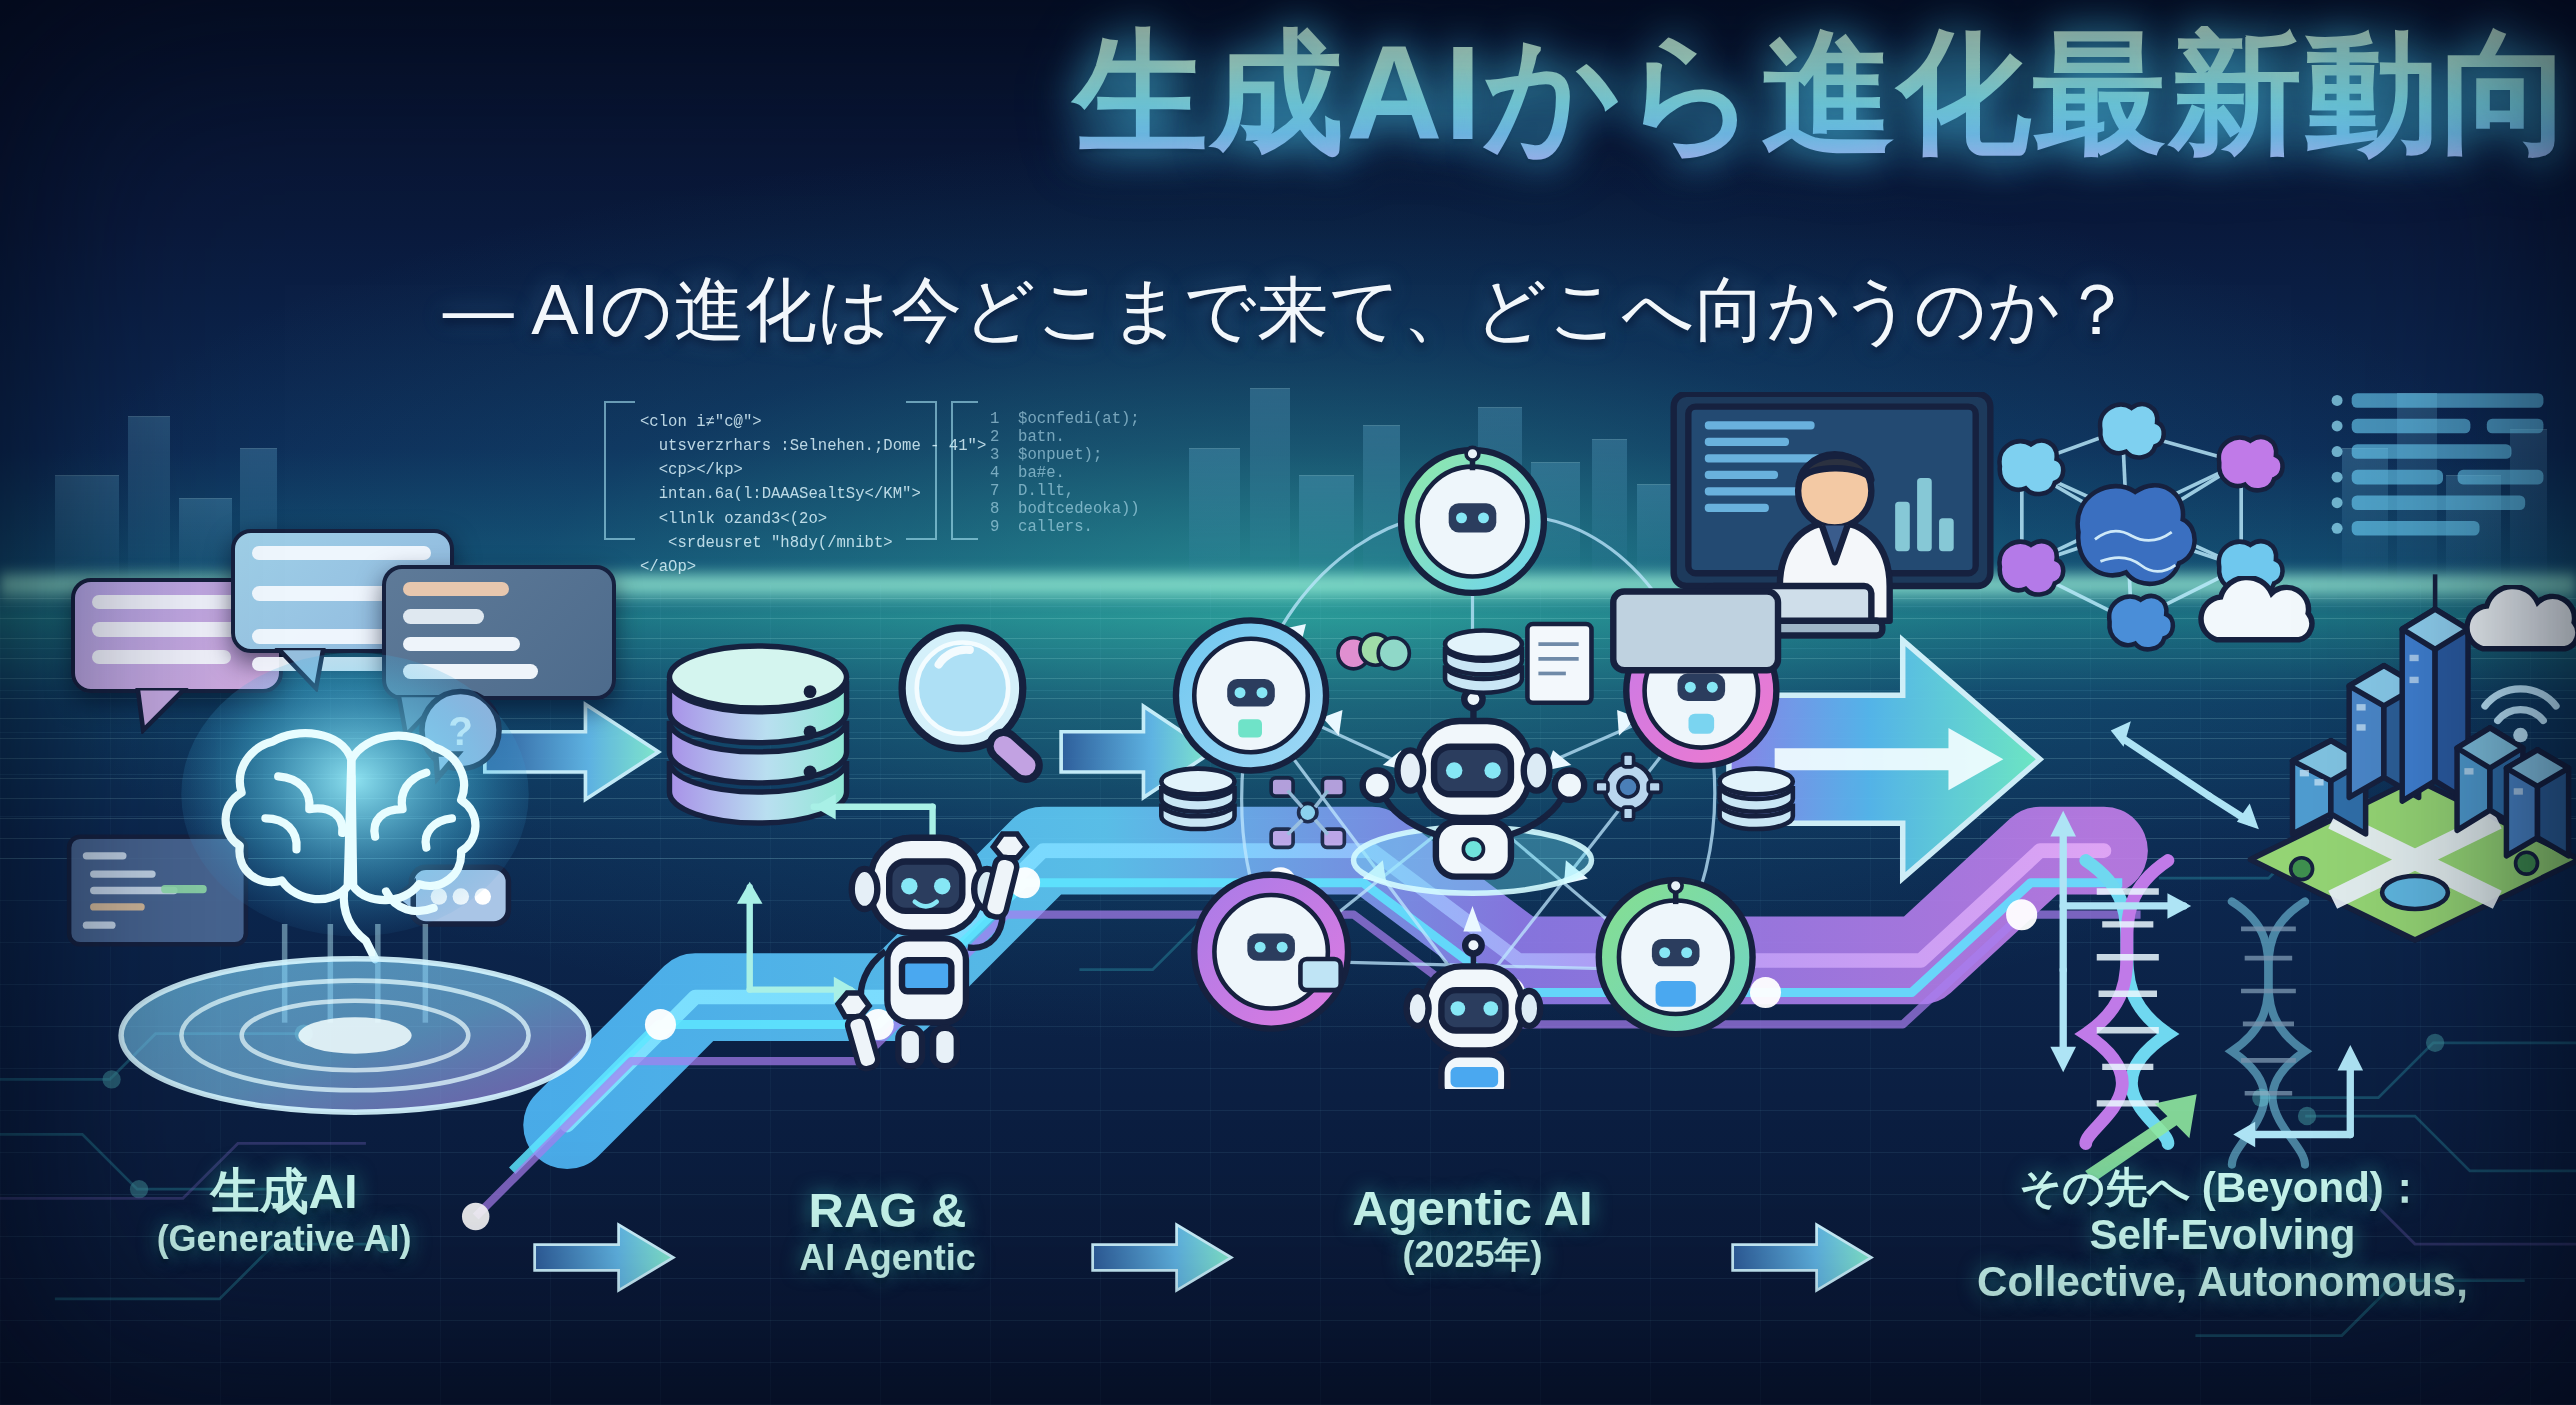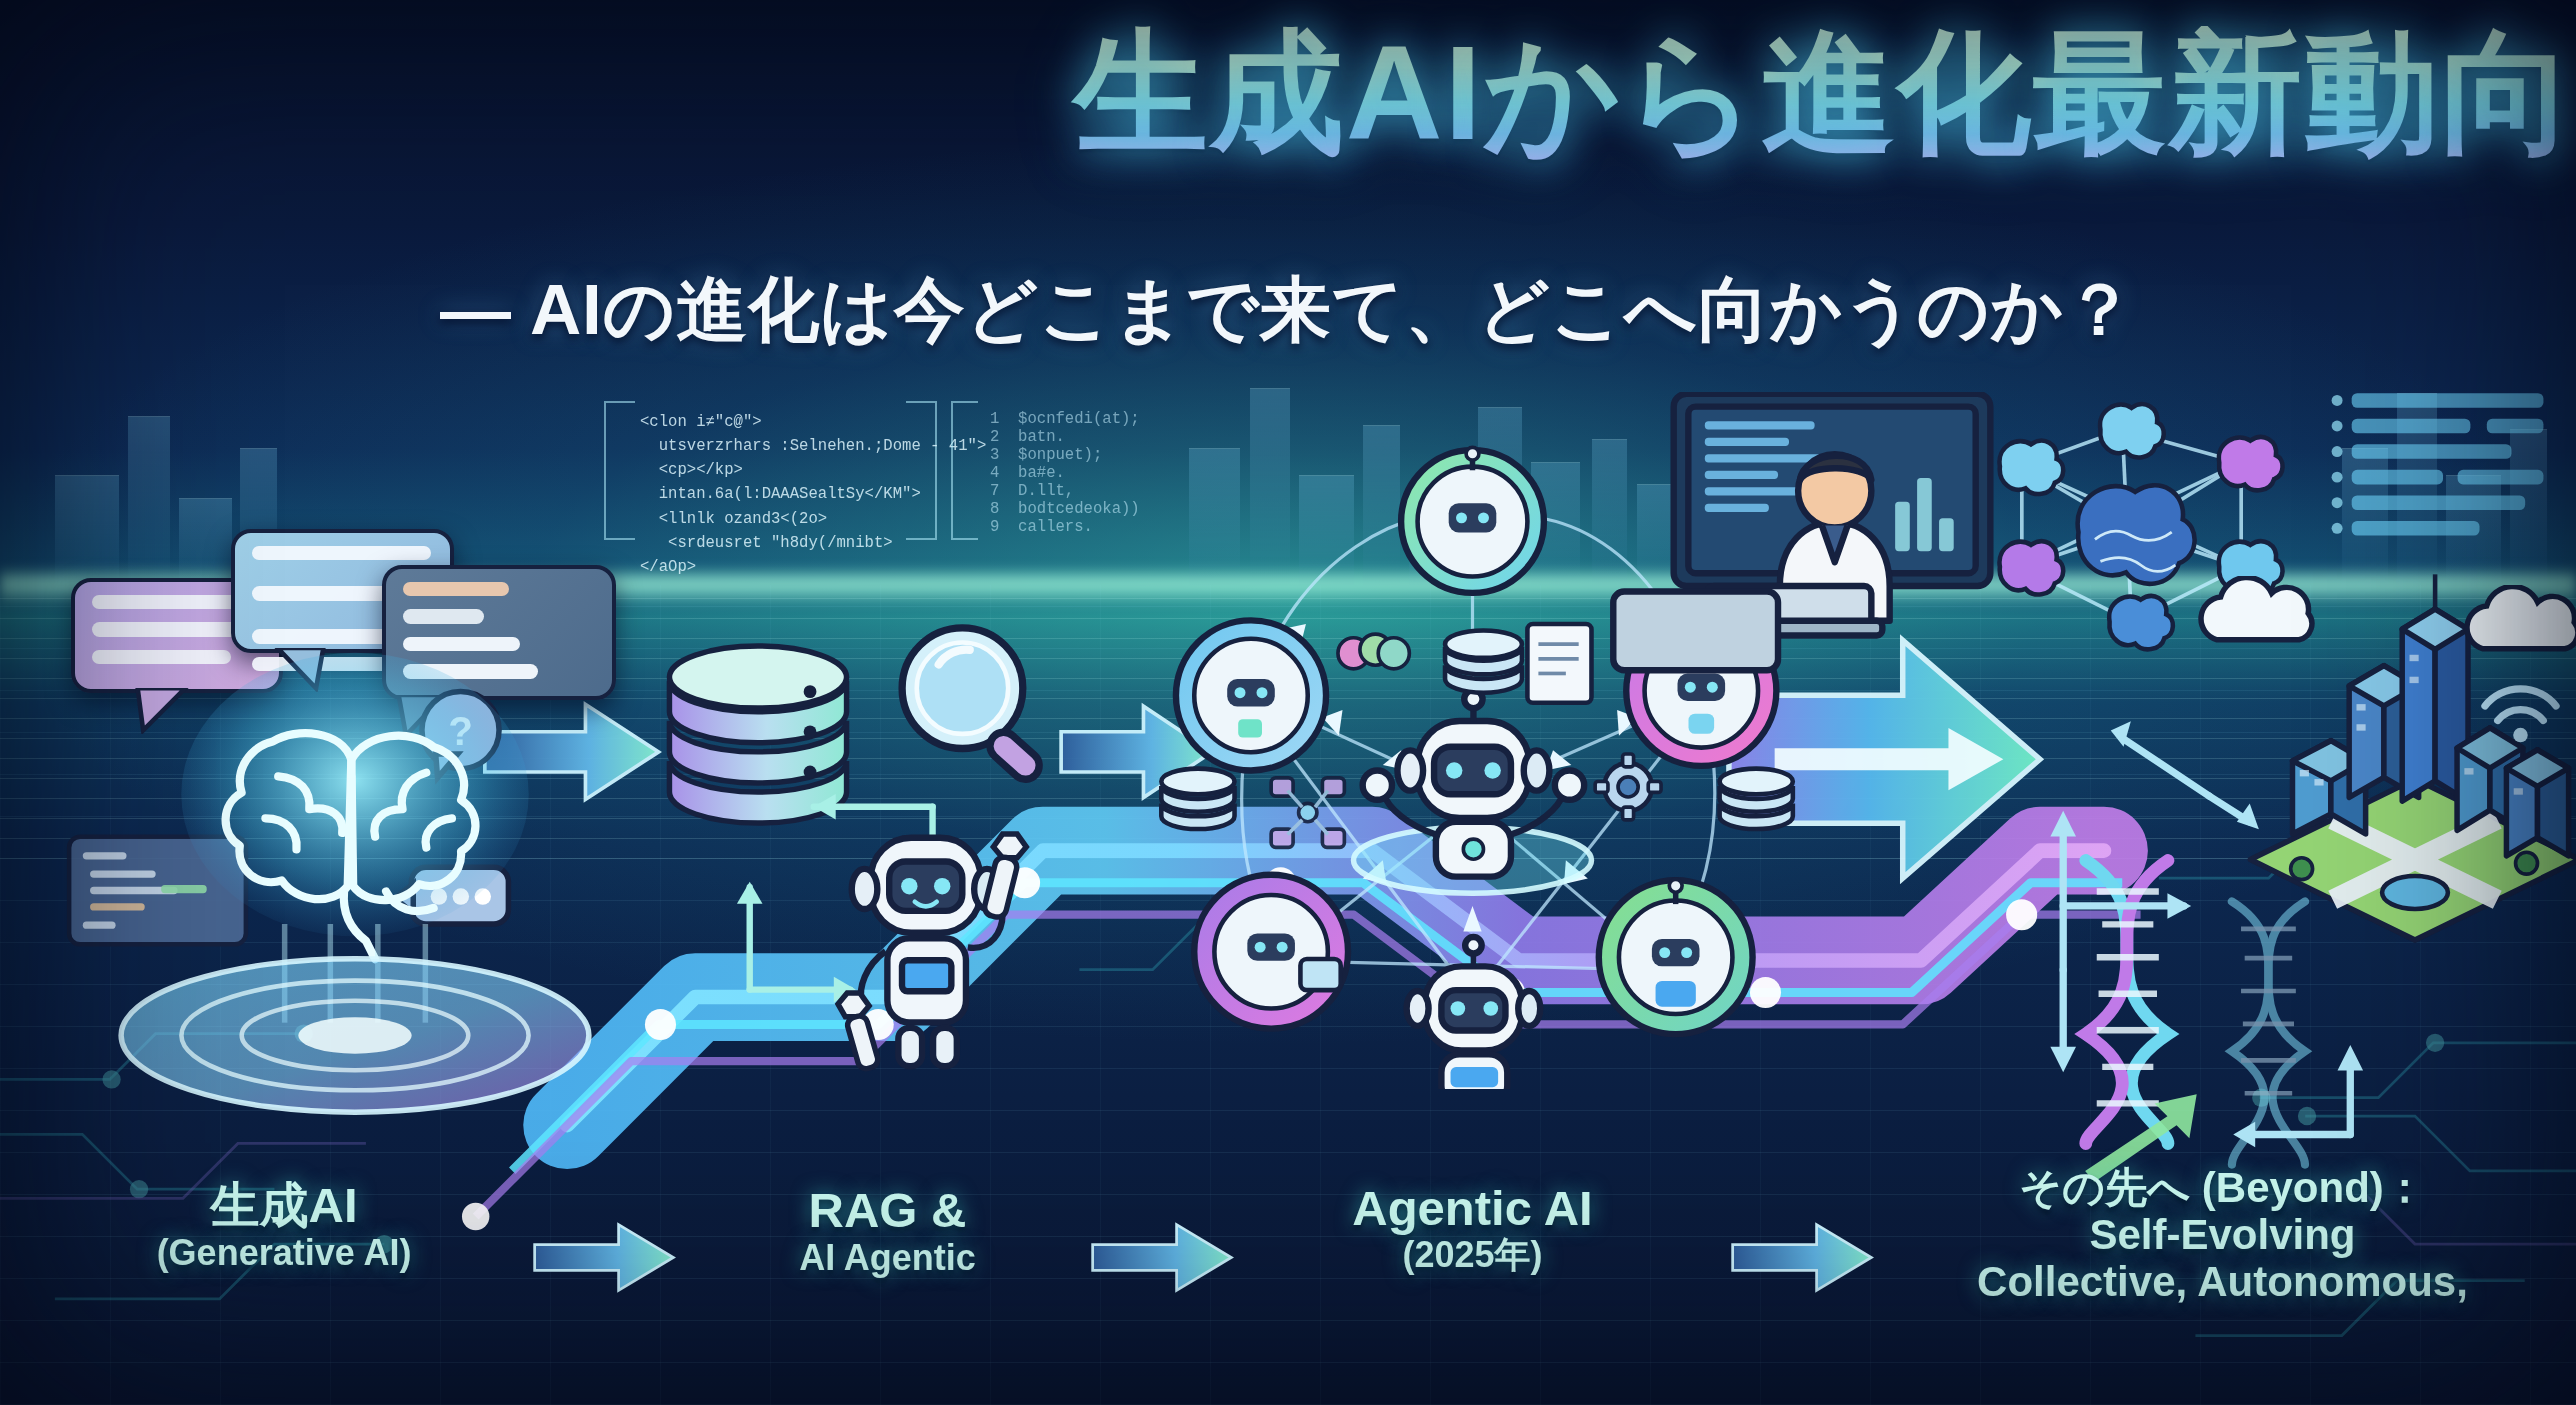--- a/index.html
+++ b/index.html
@@ -39,21 +39,21 @@
     position:absolute;left:0;right:0;top:25.6px;text-align:right;
     font-size:134px;font-weight:700;letter-spacing:1.8px;line-height:1.0;
     background:linear-gradient(180deg,#dfffe0 0%,#c7fbe0 30%,#8fe9f2 58%,#7fc6f5 80%,#a9b9f7 100%);
     -webkit-background-clip:text;background-clip:text;color:transparent;
     text-shadow:0 0 38px rgba(90,220,255,.55);
     filter:drop-shadow(0 0 22px rgba(70,200,255,.55)) drop-shadow(0 3.7px 1.8px rgba(0,10,40,.85));
     white-space:nowrap;
   }
   .subtitle{
     position:absolute;left:0;right:0;top:263px;text-align:center;
-    font-size:71px;font-weight:700;letter-spacing:0.9px;color:#f2f7fb;white-space:nowrap;
+    font-size:71px;font-weight:400;letter-spacing:0.9px;color:#f2f7fb;white-space:nowrap;
     text-shadow:0 3.7px 9.1px rgba(0,12,40,.9),0 0 24px rgba(120,200,255,.35);
   }
   
   .codepanel{position:absolute;font-family:"Liberation Mono","DejaVu Sans Mono",monospace;
     color:rgba(225,248,255,.82);line-height:1.55;white-space:pre;}
   .bracket{position:absolute;border:2.7px solid rgba(180,240,255,.55);}
   .bracket.l{border-right:none;}
   .bracket.r{border-left:none;}
   .codelines{position:absolute;font-family:"Liberation Mono","DejaVu Sans Mono",monospace;color:rgba(200,240,255,.55);white-space:pre;}
   
@@ -771,21 +771,21 @@
       <path d="M440 422 L426 450 L454 450 Z"></path>
       <path d="M312 520 L336 506 L336 534 Z"></path>
     </g>
     <path d="M150 560 L240 500 L226 486 L272 476 L264 524 L250 510 L160 572 Z" fill="#8fe8a0" opacity=".9"></path>
   </svg>
 
   <div class="title">生成AIから進化最新動向</div>
   <div class="subtitle">— AIの進化は今どこまで来て、どこへ向かうのか？</div>
 
   <div class="labelrow">
-    <div class="lbl" style="left:46px;width:476px;top:14px">
+    <div class="lbl" style="left:46px;width:476px;top:0">
       <span class="jp">生成AI</span>
       <span class="en">(Generative AI)</span>
     </div>
 
     <svg class="arrowbtm" style="left:531px;top:57px;width:146px;height:73px" viewBox="0 0 160 80">
       <defs>
           <linearGradient id="ab1" x1="0" y1="0" x2="1" y2="0">
         <stop offset="0%" stop-color="#2f5f9d"></stop>
             <stop offset="60%" stop-color="#62b8e8"></stop>
             <stop offset="100%" stop-color="#86efd0"></stop>

